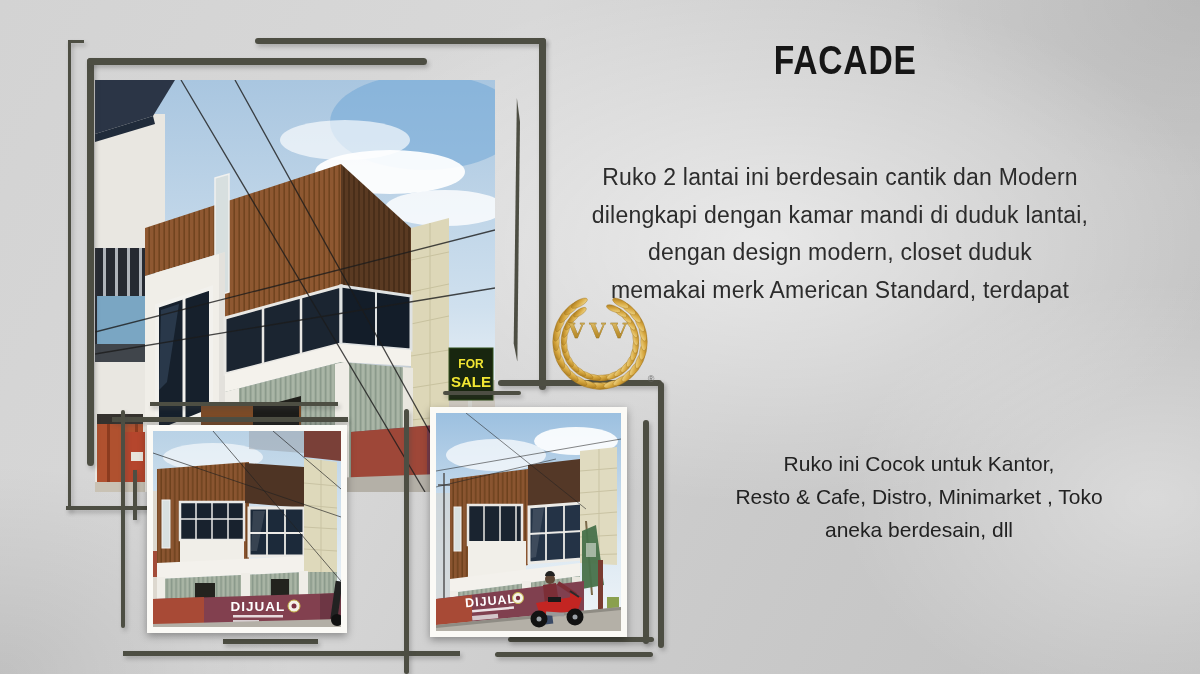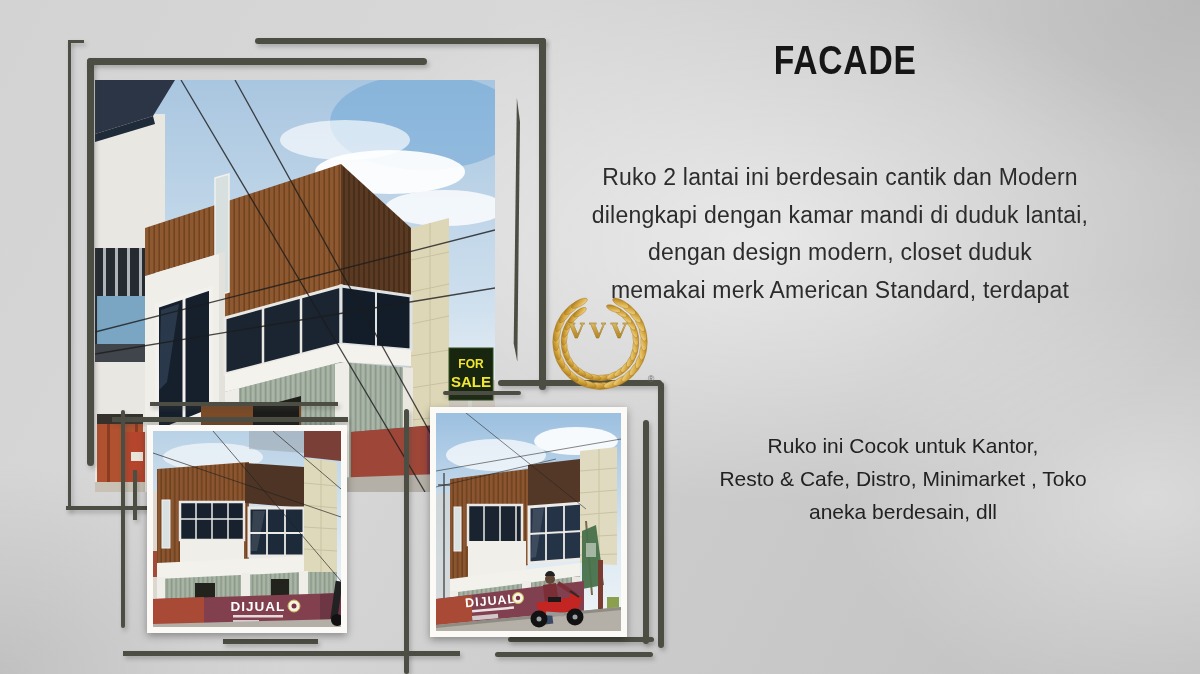--- a/index.html
+++ b/index.html
@@ -20,22 +20,22 @@
   .photo{position:absolute;overflow:hidden;}
   .photo.bordered{border:6px solid #fbfaf6;box-shadow:0 3px 8px rgba(0,0,0,.35);}
   svg{display:block;}
   .svgtxt{font-family:"Liberation Sans",sans-serif;}
   
   #title{position:absolute;left:595px;top:38px;width:500px;text-align:center;
     font-size:40px;font-weight:bold;color:#161616;letter-spacing:1px;}
   #title .squeeze{display:inline-block;transform:scaleX(.84);transform-origin:center;}
   #intro{position:absolute;left:560px;top:131px;width:560px;text-align:center;
     font-size:23px;line-height:37.5px;color:#2c2c2c;letter-spacing:.2px;margin-top:28px;}
-  #usage{position:absolute;left:643px;top:429px;width:520px;text-align:center;
-    font-size:21px;line-height:33px;color:#222;}
+  #usage{position:absolute;left:643px;top:447px;width:520px;text-align:center;
+    font-size:21px;line-height:33px;color:#222;padding-left:16px;}
   
   #logo{position:absolute;left:541px;top:286px;width:120px;height:104px;}
 </style>
 </head>
 <body>
 
 <div id="stage">
 
   <div class="photo" id="photo-main" style="left:95px;top:80px;width:440px;height:412px;">
     <svg width="400" height="412" viewBox="0 0 400 412">

